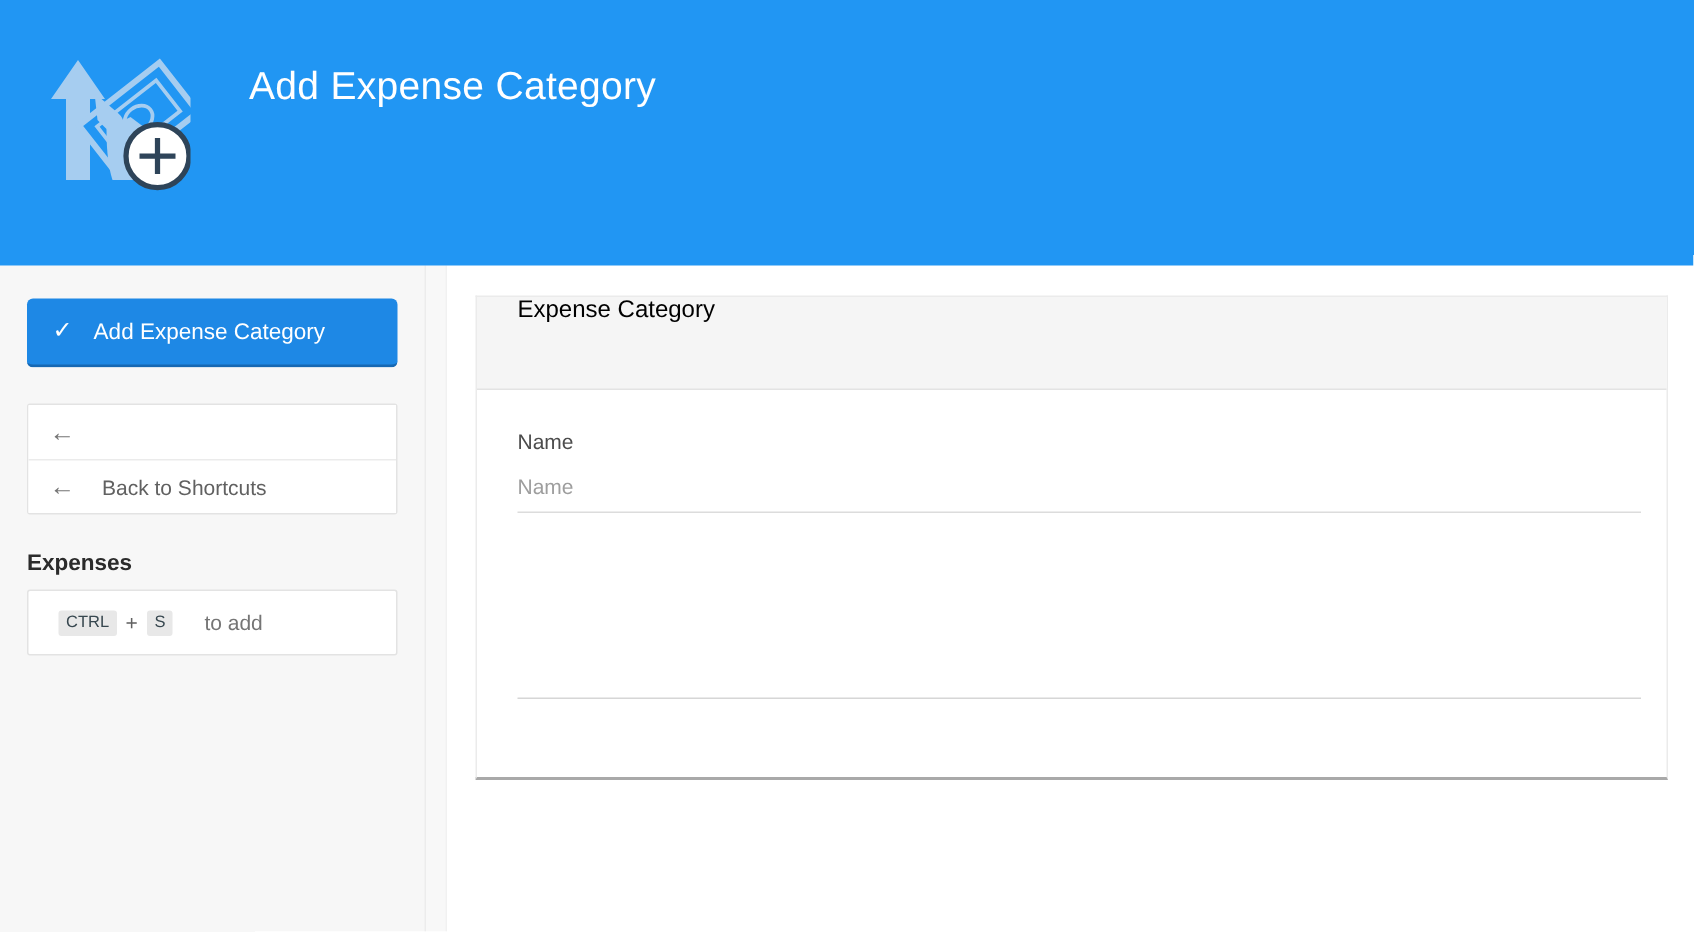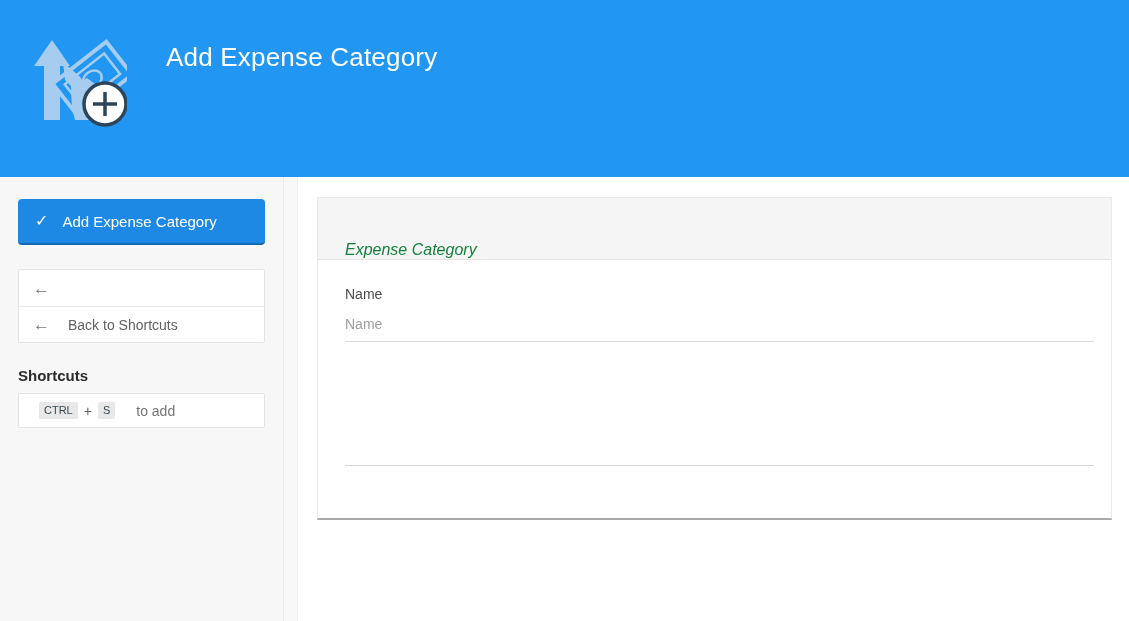--- a/index.html
+++ b/index.html
@@ -95,21 +95,21 @@
   .back-row .arrow { font-size: 17px; color: #757575; line-height: 1; }
 
   .shortcuts-heading {
     margin-top: 24px;
     font-size: 15px;
     font-weight: bold;
     color: #2b2b2b;
   }
   .shortcut-card {
     margin-top: 9px;
-    height: 35px;
+    height: 44px;
     background: #ffffff;
     border: 1px solid #e3e3e3;
     border-radius: 2px;
     display: flex;
     align-items: center;
     padding-left: 20px;
     font-size: 14px;
     color: #757575;
   }
   .kbd {
@@ -128,25 +128,24 @@
     width: 795px;
     background: #ffffff;
     border: 1px solid #ebebeb;
     border-bottom: 2px solid #a9a9a9;
   }
   .card-header {
     height: 62px;
     background: #f5f5f5;
     border-bottom: 1px solid #e3e3e3;
     display: flex;
-    align-items: flex-end;
+    align-items: flex-start;
     padding-left: 27px;
     font-size: 16px;
-    color: #15803d;
-    font-style: italic;
+    color: #000000;
   }
   .card-body { padding: 26px 17px 52px 27px; }
 
   .field-label {
     display: block;
     font-size: 14px;
     color: #4c4c4c;
   }
   .text-input {
     display: block;
@@ -212,21 +211,21 @@
     <div class="back-card">
       <div class="back-row">
         <span class="arrow">←</span>
       </div>
       <div class="back-row">
         <span class="arrow">←</span>
         <span>Back to Shortcuts</span>
       </div>
     </div>
 
-    <div class="shortcuts-heading">Shortcuts</div>
+    <div class="shortcuts-heading">Expenses</div>
 
     <div class="shortcut-card">
       <span class="kbd">CTRL</span>
       <span class="kbd-sep">+</span>
       <span class="kbd">S</span>
       <span class="shortcut-action">to add</span>
     </div>
 
   </div>
 

